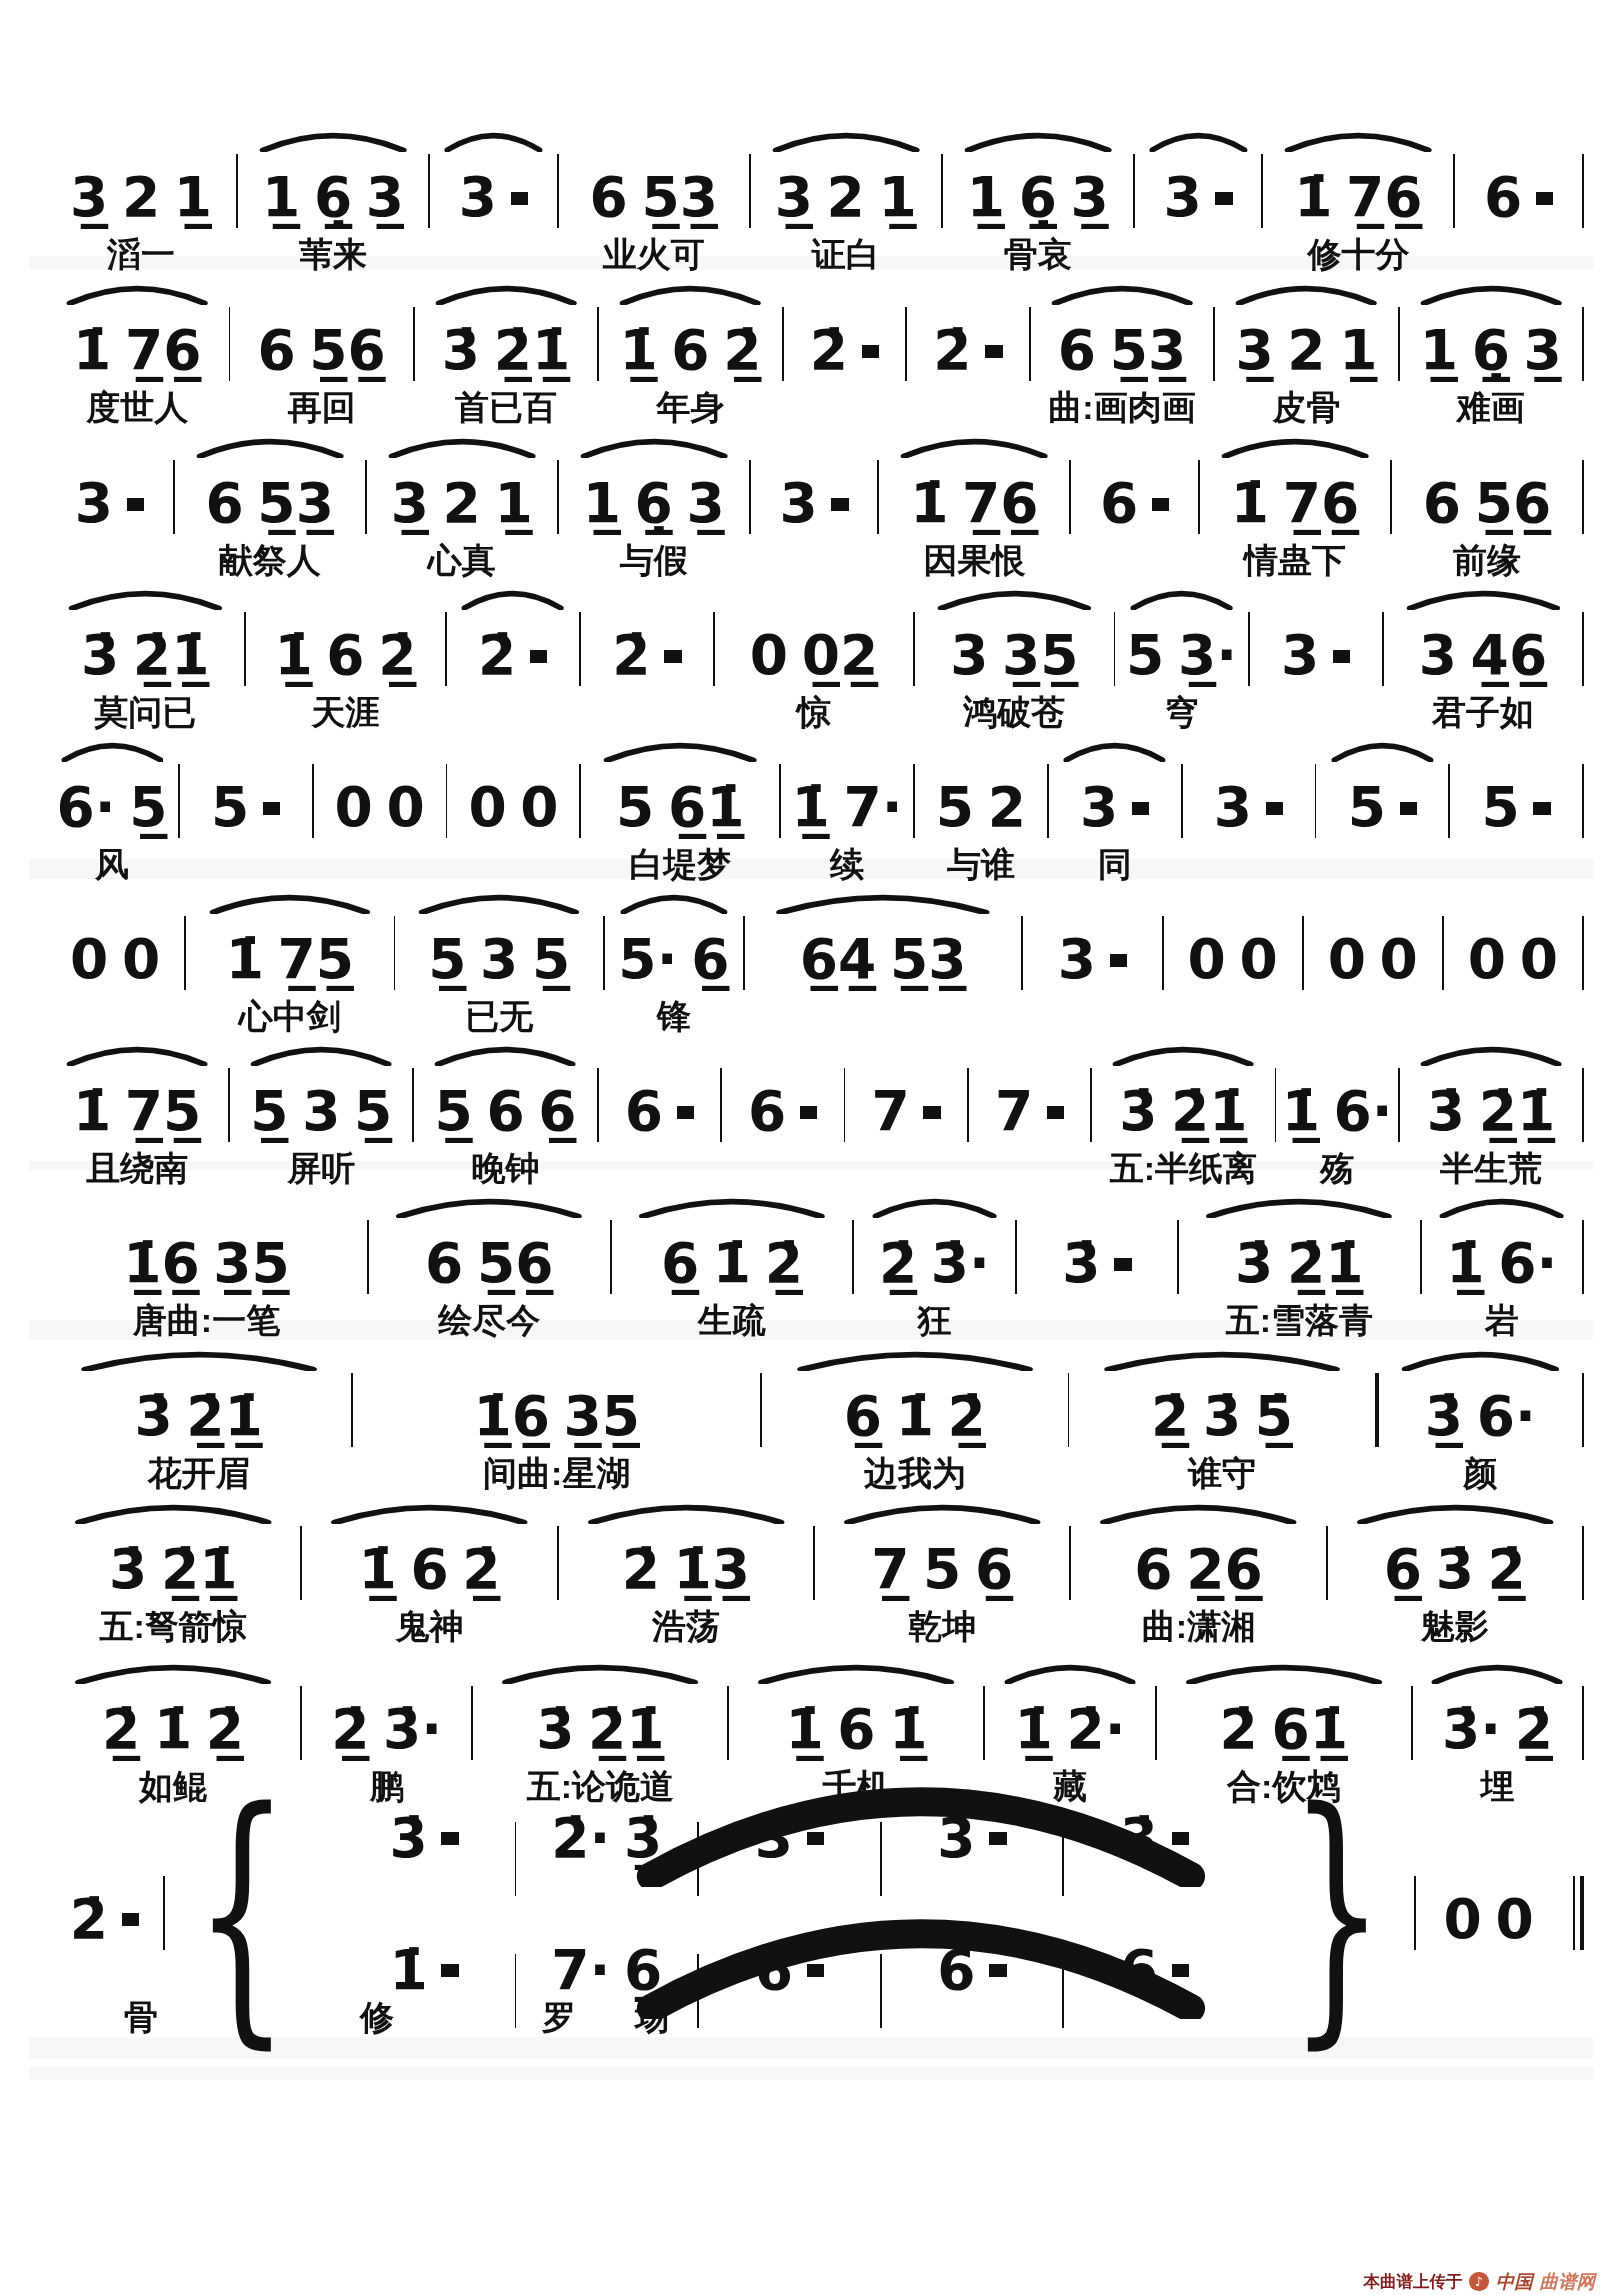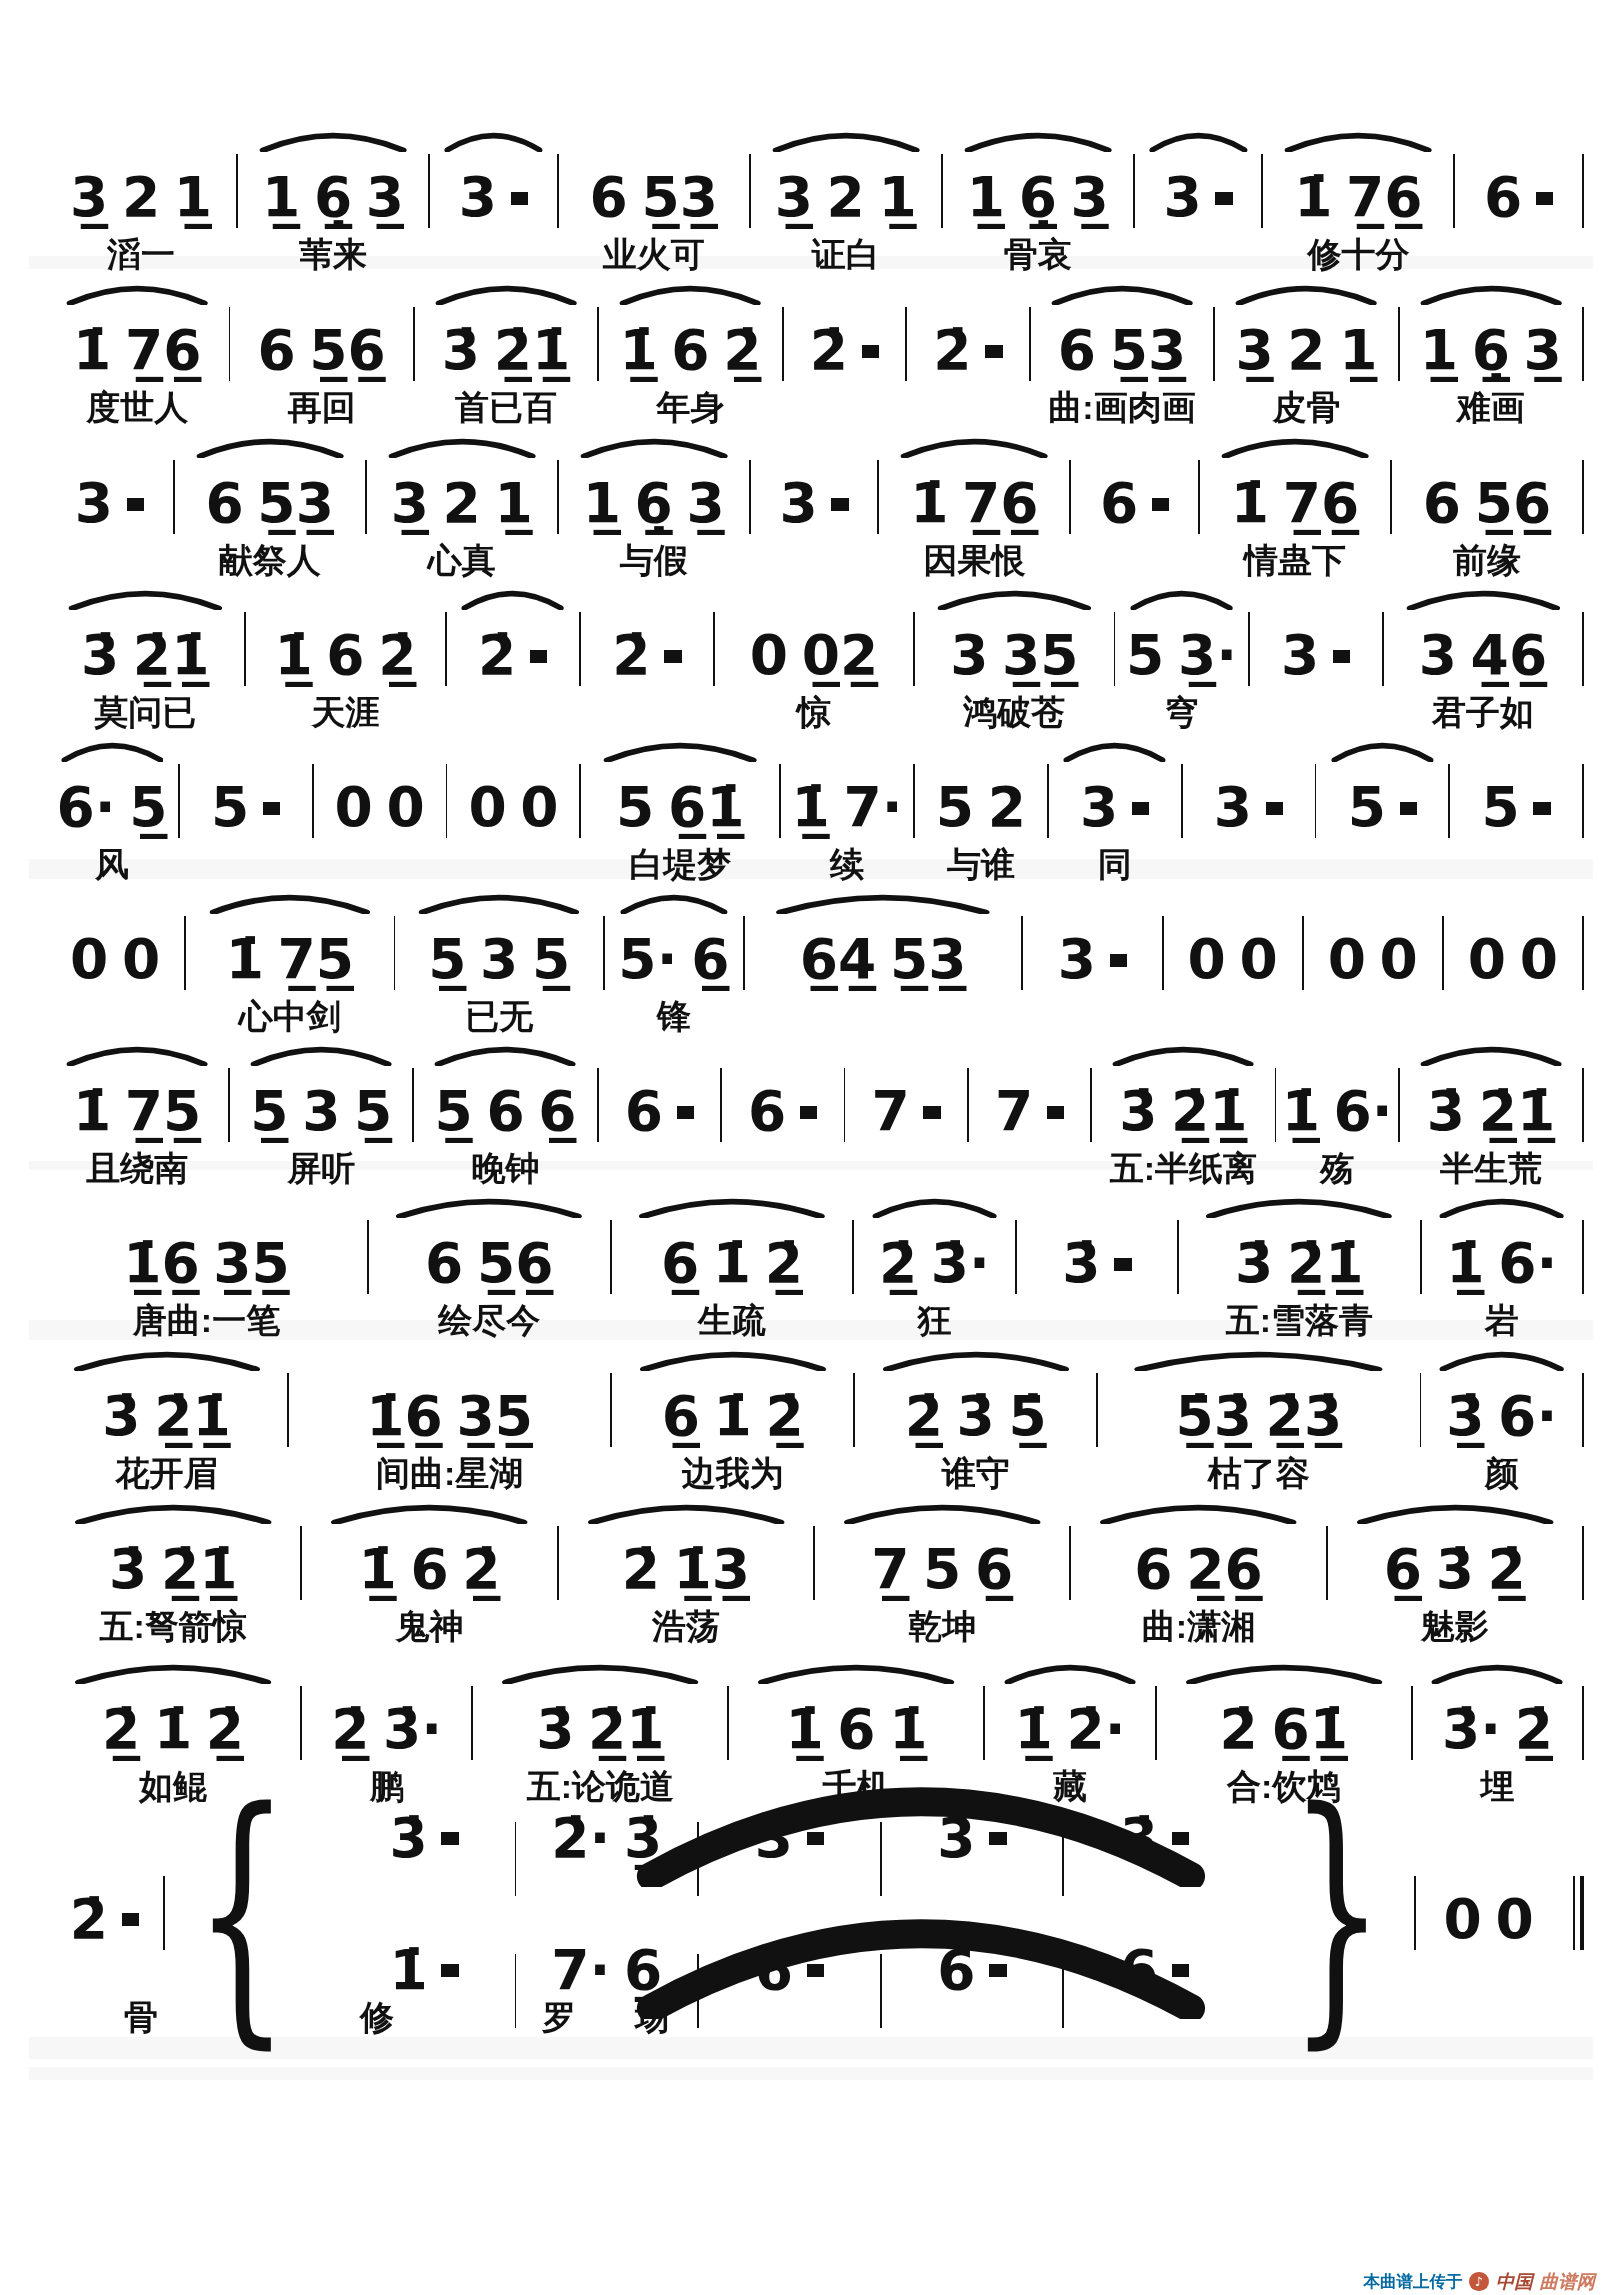--- a/index.html
+++ b/index.html
@@ -26,21 +26,21 @@
          font-family:"DejaVu Serif",serif;flex:0 0 auto;margin:0 -9.7px;}
   .voices{display:flex;flex-direction:column;row-gap:34px;flex:1 1 auto;padding:0 14.6px;}
   .voice{display:flex;position:relative;align-items:flex-start;}
   .voice .m{flex:1 1 0;}
   .voice .bar{margin-top:24px;}
   .voice .tie{position:absolute;left:33%;width:63%;top:-25px;height:27px;}
   .dbar{flex:0 0 10.7px;width:10.7px;height:74px;border-left:2.4px solid #111;border-right:4.9px solid #111;box-sizing:border-box;margin-left:11.7px;}
   .end-lyr{position:absolute;font-size:34px;font-weight:bold;font-family:"Liberation Sans",sans-serif;}
   
   #watermark{position:absolute;right:27px;top:2269px;display:flex;align-items:center;gap:6.8px;}
-  #wm-prefix{font-size:16.5px;color:#0369a1;font-family:"Liberation Sans",sans-serif;font-weight:bold;}
+  #wm-prefix{font-size:16.5px;color:#7f1d1d;font-family:"Liberation Sans",sans-serif;font-weight:bold;}
   #wm-logo{width:19.5px;height:19.5px;border-radius:50%;background:#c4573b;display:flex;
            align-items:center;justify-content:center;color:#fff;font-size:12.7px;font-weight:bold;}
   .wm-site1{font-size:18.5px;color:#a94832;font-weight:bold;font-family:"Liberation Sans",sans-serif;font-style:italic;}
   .wm-site2{font-size:18.5px;color:#cd7a5f;font-weight:bold;font-family:"Liberation Sans",sans-serif;font-style:italic;}
 </style>
 </head>
 <body>
 
 <div id="page">
   <div class="band" style="top:256px;height:12.7px;"></div>
@@ -942,32 +942,20 @@
             </svg>
           </div>
           <div class="notes">
             <span class="note">2̲̇</span>
             <span class="note">3̇</span>
             <span class="note">5̲̇</span>
           </div>
           <div class="lyr">谁守</div>
         </div>
         <div class="bar"></div>
-        <div class="m" style="flex-grow: 4;">
-          <div class="arcrow">
-            <svg viewBox="0 0 100 20" preserveAspectRatio="none">
-              <path d="M3 18 Q50 -8 97 18" fill="none" stroke="#111" stroke-width="5" stroke-linecap="round"></path>
-            </svg>
-          </div>
-          <div class="notes">
-            <span class="note">5̲̇3̲̇</span>
-            <span class="note">2̲̇3̲̇</span>
-          </div>
-          <div class="lyr">枯了容</div>
-        </div>
         <div class="bar"></div>
         <div class="m" style="flex-grow: 2;">
           <div class="arcrow">
             <svg viewBox="0 0 100 20" preserveAspectRatio="none">
               <path d="M3 18 Q50 -8 97 18" fill="none" stroke="#111" stroke-width="5" stroke-linecap="round"></path>
             </svg>
           </div>
           <div class="notes">
             <span class="note">3̲̇</span>
             <span class="note">6·</span>

